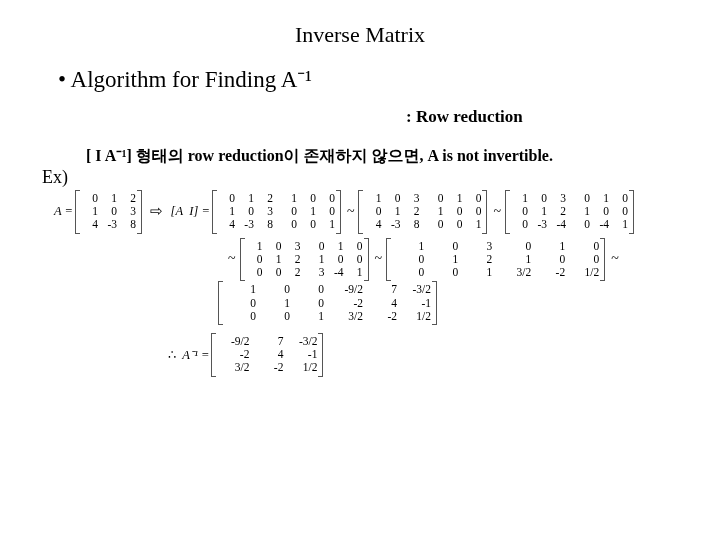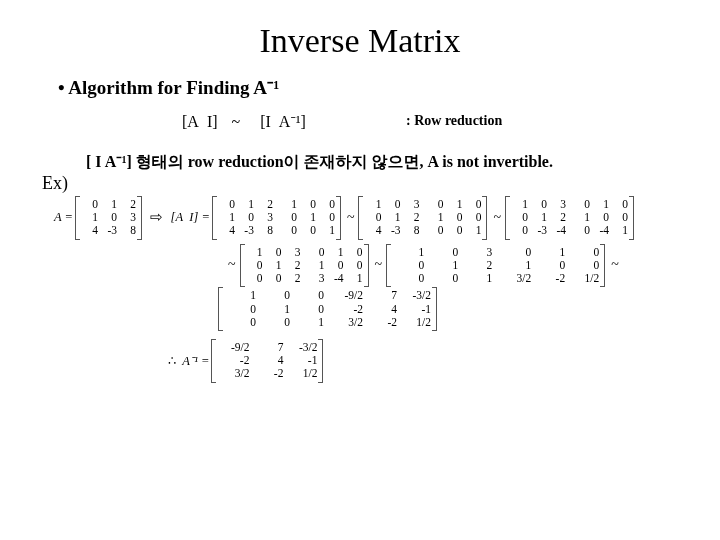--- a/index.html
+++ b/index.html
@@ -8,46 +8,45 @@
     width: 720px;
     height: 540px;
     background: #fff;
     font-family: "Times New Roman", serif;
     color: #000;
     position: relative;
     overflow: hidden;
   }
   .title {
     text-align: center;
-    font-size: 34px;
+    font-size: 22px;
     margin-top: 22px;
     margin-bottom: 14px;
   }
   .sub {
-    font-size: 19px;
+    font-size: 23px;
     margin-left: 58px;
     margin-bottom: 10px;
-    font-weight: bold;
   }
   .rr-line {
     position: relative;
     height: 32px;
     margin-bottom: 8px;
   }
   .rr-line .expr {
     position: absolute;
     left: 182px;
     top: 0;
     font-size: 16px;
   }
   .rr-line .label {
     position: absolute;
     left: 406px;
     top: 3px;
-    font-size: 14px;
+    font-size: 17px;
     font-weight: bold;
   }
   .cond {
     font-size: 16px;
     font-weight: bold;
     margin-left: 86px;
   }
   .ex {
     font-size: 18px;
     margin-left: 42px;
@@ -111,27 +110,20 @@
   .rowgap { height: 4px; }
 </style>
 </head>
 <body>
 
 <div class="title">Inverse Matrix</div>
 
 <div class="sub">• Algorithm for Finding A⁻¹</div>
 
 <div class="rr-line">
-  <span class="expr">
-    <span>[A&nbsp;&nbsp;I]</span>
-    <span class="sp6"></span>
-    <span>~</span>
-    <span class="sp6"></span><span class="sp6"></span>
-    <span>[I&nbsp;&nbsp;A⁻¹]</span>
-  </span>
   <span class="label">:  Row reduction</span>
 </div>
 
 <div class="cond">[ I  A⁻¹]  형태의 row reduction이 존재하지 않으면, A is not invertible.</div>
 
 <div class="ex">Ex)</div>
 
 <div class="mrow">
   <span class="pre">A =</span>
   <span class="mat">

